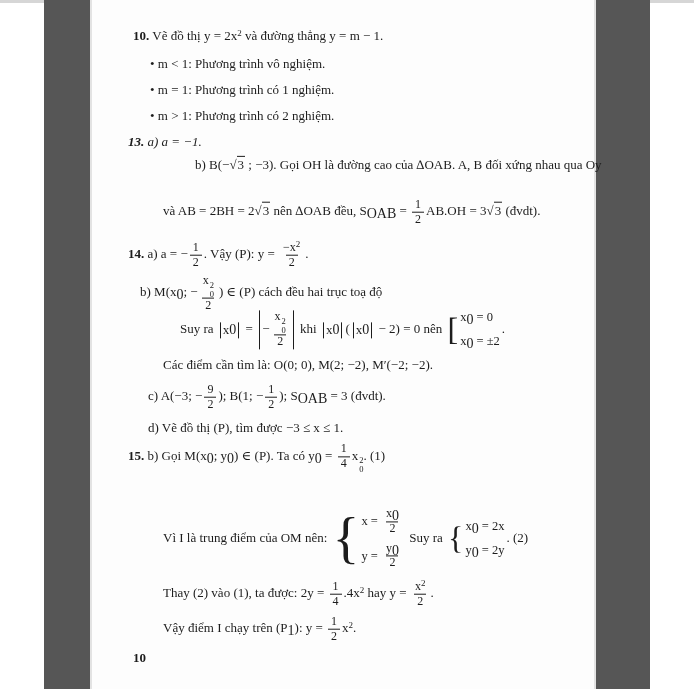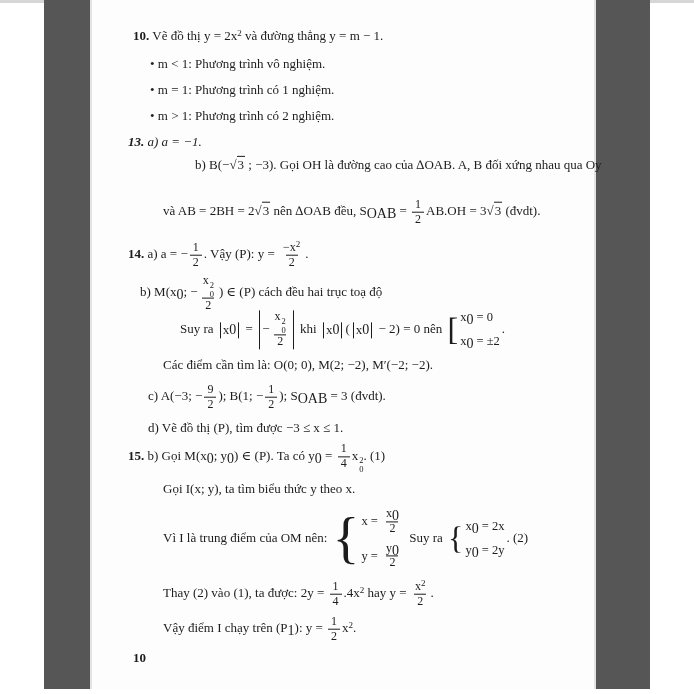--- a/index.html
+++ b/index.html
@@ -89,21 +89,20 @@
         <span class="fd">2</span>
       </span>); S<sub>OAB</sub> = 3 (đvdt).</div>
     <div class="line" style="left: 148px; top: 428px;">d) Vẽ đồ thị (P), tìm được −3 ≤ x ≤ 1.</div>
     <div class="line" style="left: 128px; top: 458px;"><span class="bold">15.</span> b) Gọi M(x<sub>0</sub>; y<sub>0</sub>) ∈ (P). Ta có y<sub>0</sub> = <span class="frac">
         <span class="fn">1</span>
         <span class="fd">4</span>
       </span>x<span class="ss">
         <span>2</span>
         <span>0</span>
       </span>. (1)</div>
-    <div class="line" style="left: 163px; top: 489px;">Gọi I(x; y), ta tìm biểu thức y theo x.</div>
     <div class="line" style="left: 163px; top: 539px;">Vì I là trung điểm của OM nên: <span class="cases tall">
         <span class="brace">{</span>
         <span class="rows">
           <span class="row">x = <span class="frac">
               <span class="fn">x<sub>0</sub></span>
               <span class="fd">2</span>
             </span></span>
           <span class="row">y = <span class="frac">
               <span class="fn">y<sub>0</sub></span>
               <span class="fd">2</span>

